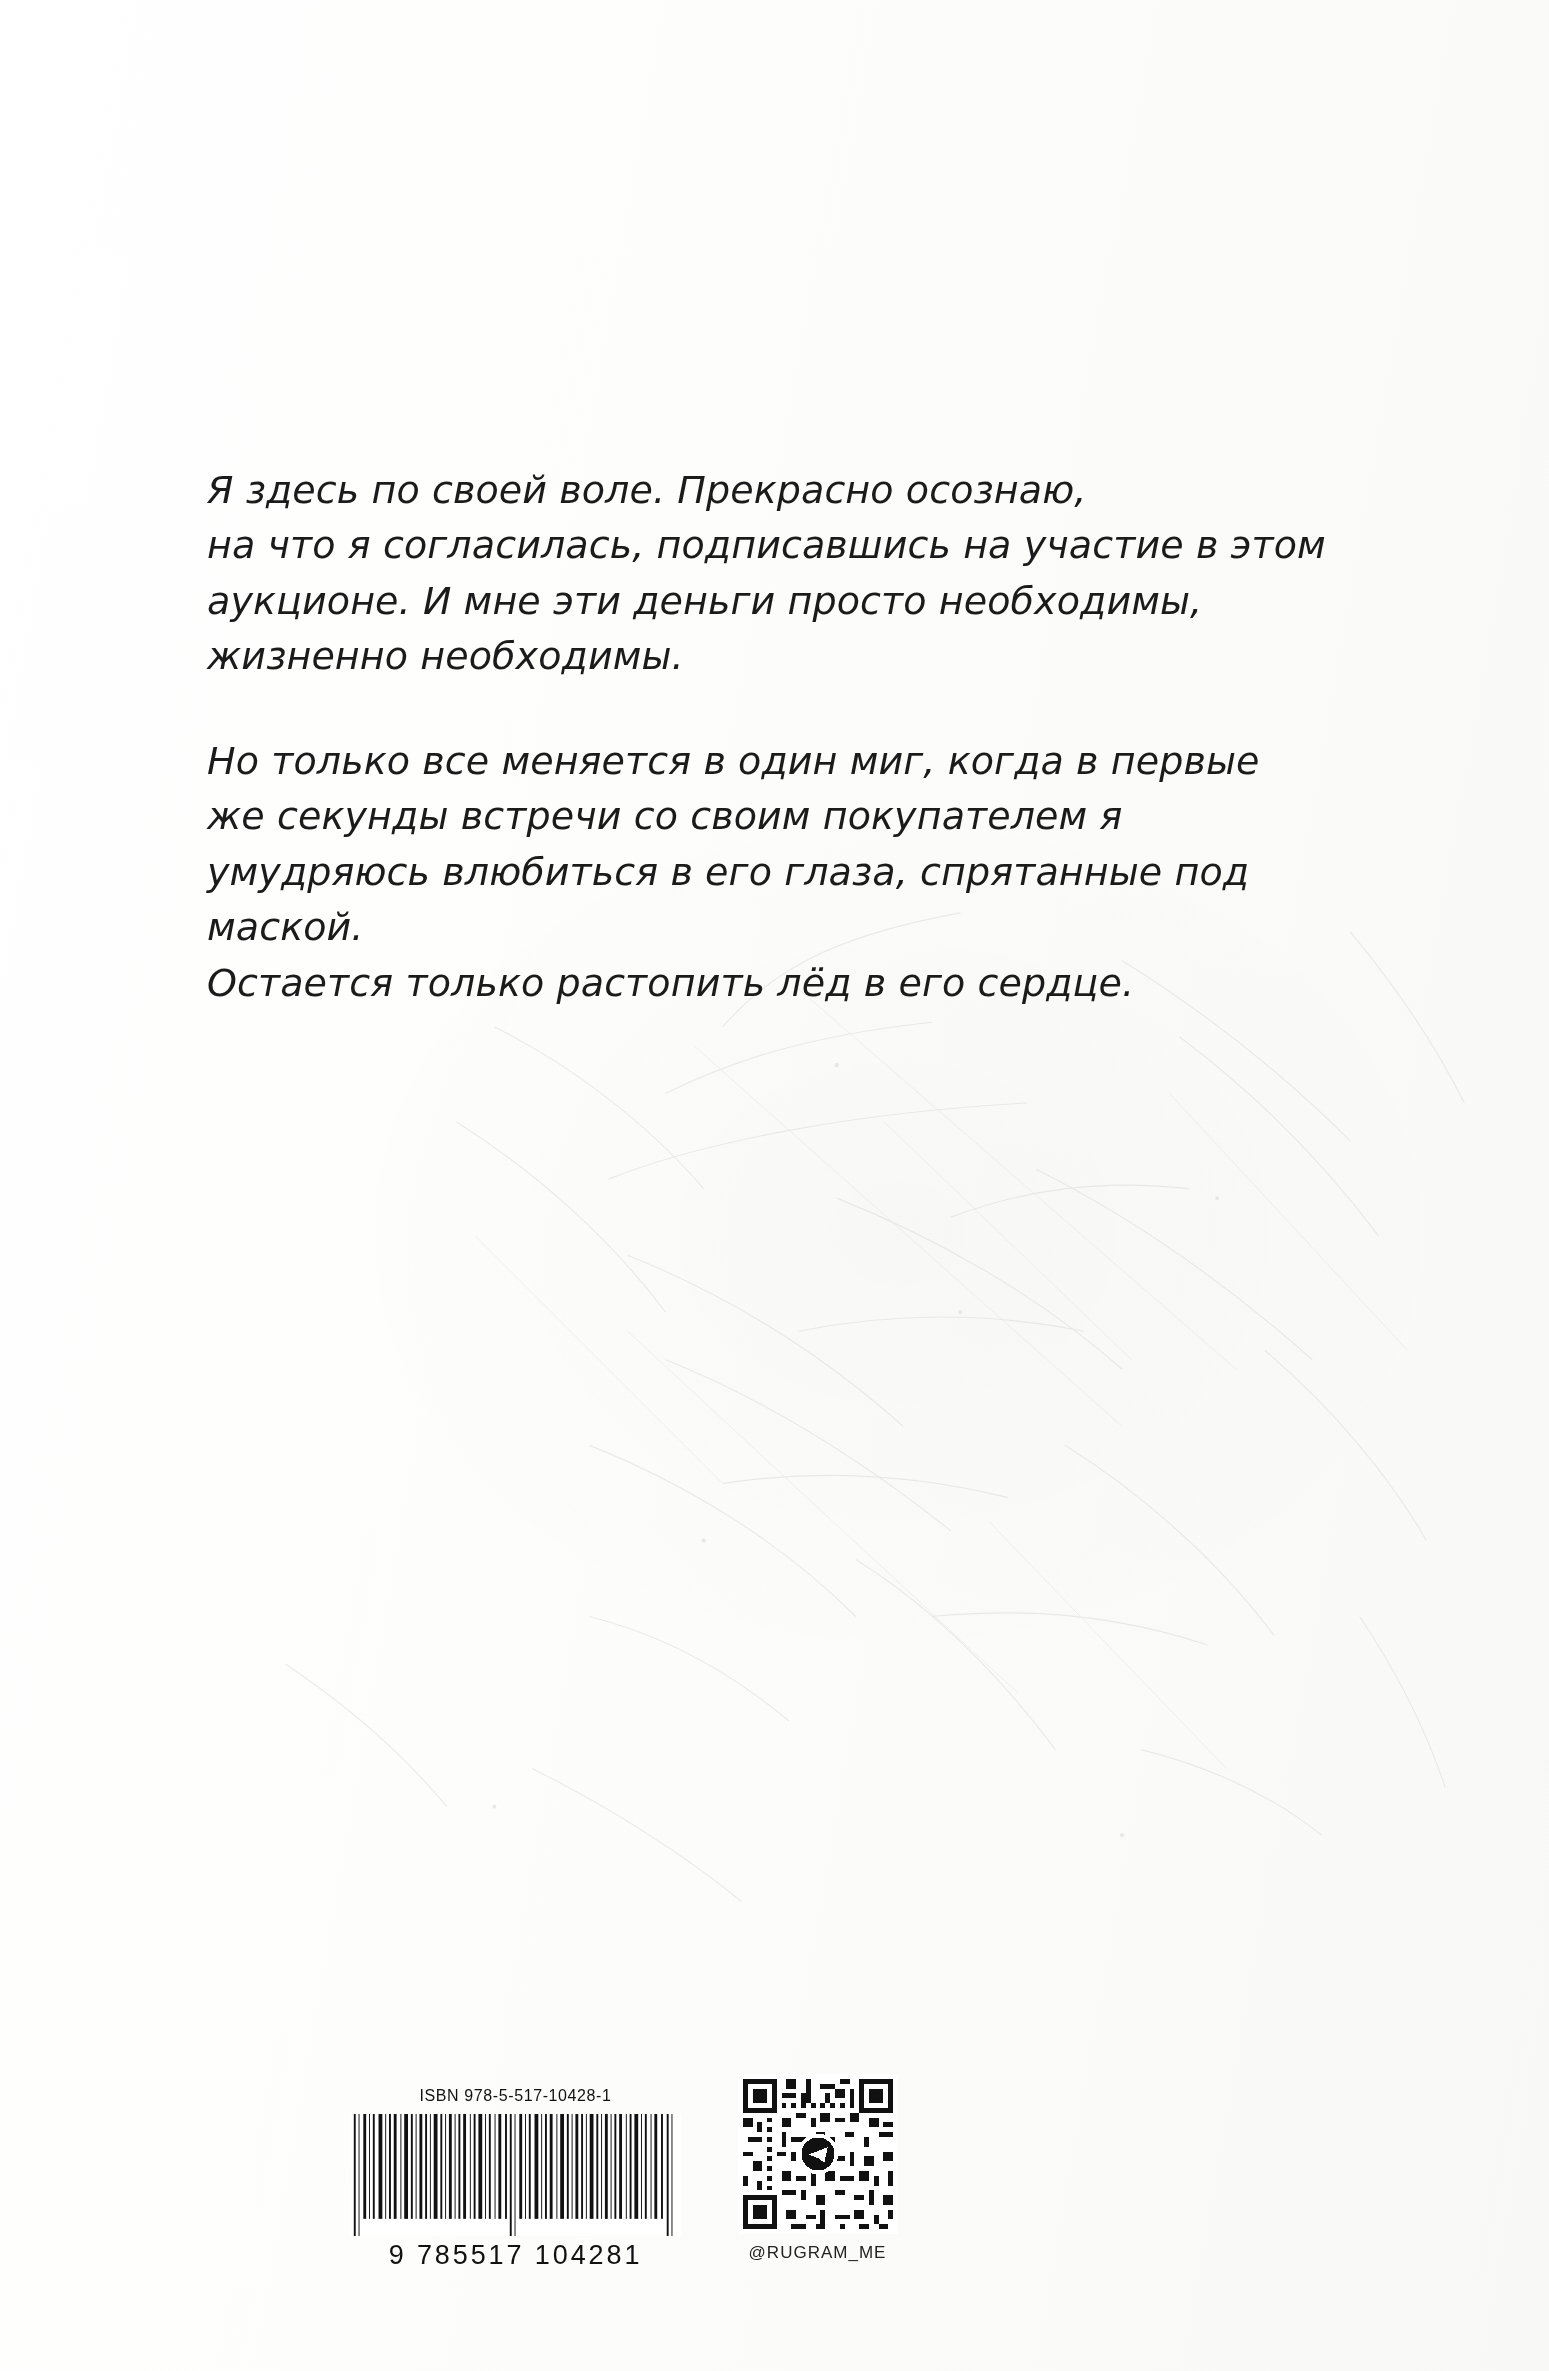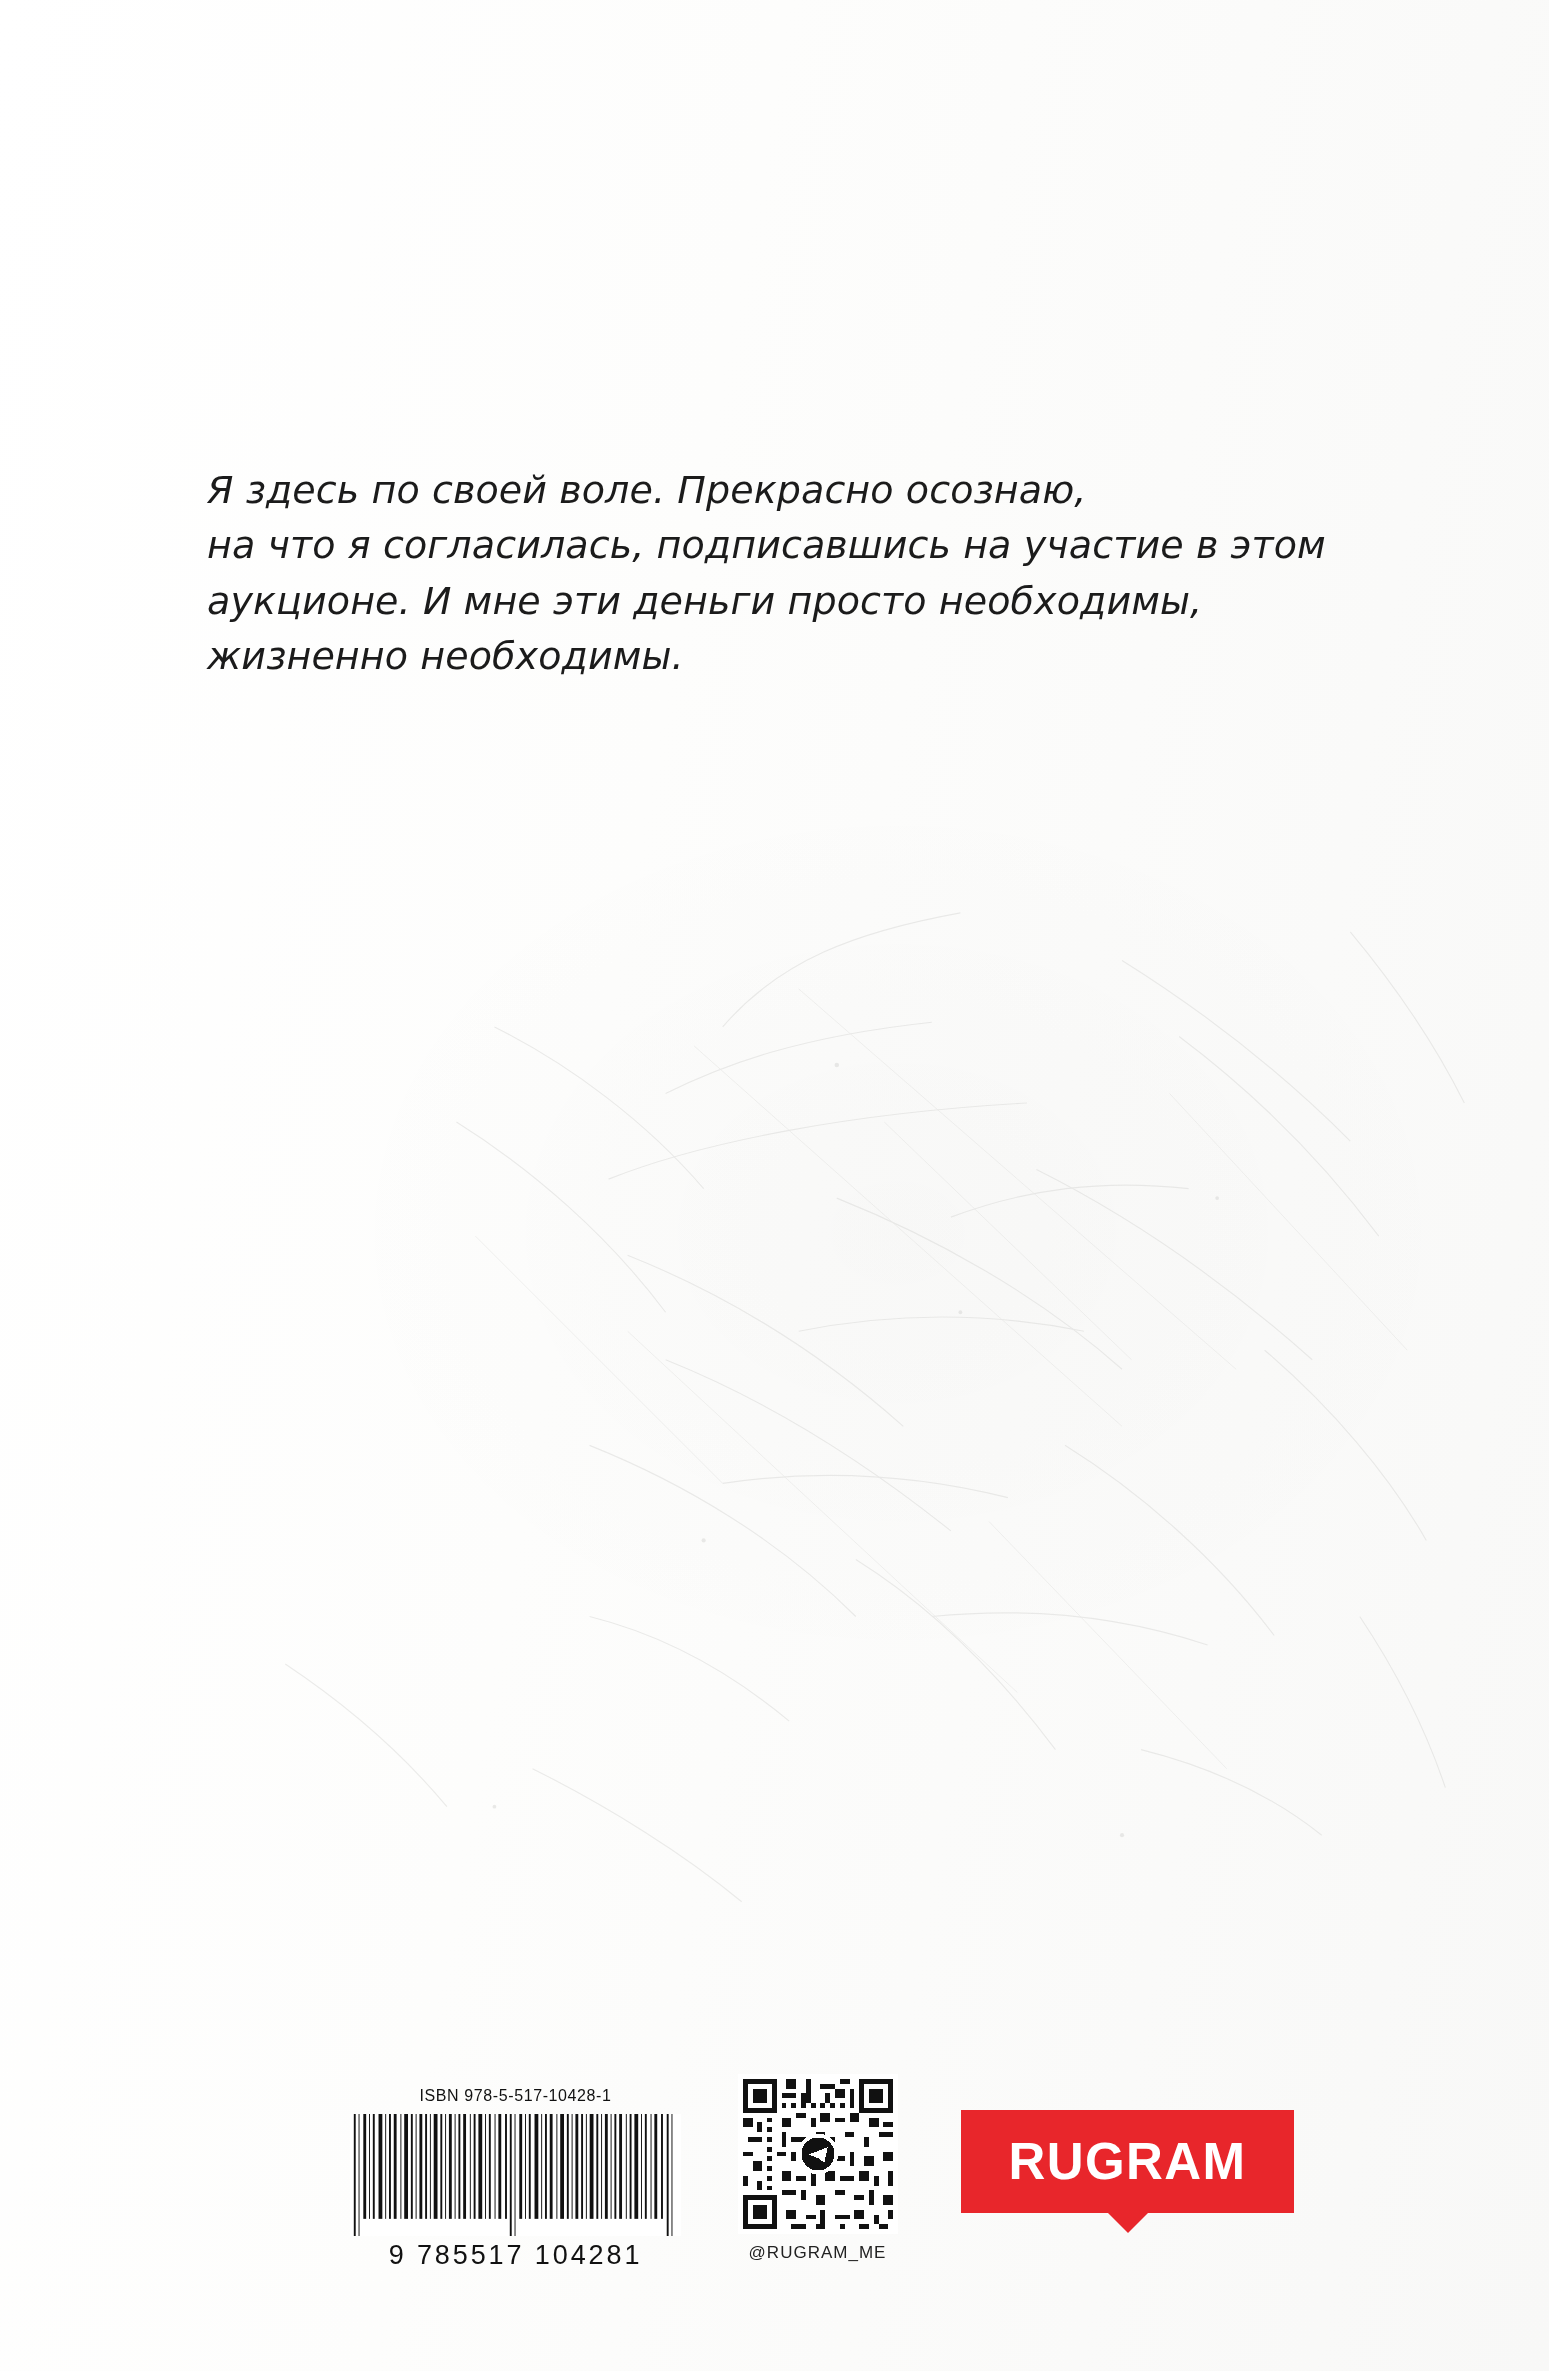--- a/index.html
+++ b/index.html
@@ -202,20 +202,23 @@
       <circle cx="1280" cy="1260" r="2"></circle>
       <circle cx="520" cy="1900" r="2"></circle>
       <circle cx="1180" cy="1930" r="2.2"></circle>
     </g>
   </svg>
 
   <section id="blurb">
     <p class="para">Я здесь по своей воле. Прекрасно осознаю,
 на что я согласилась, подписавшись на участие в этом аукционе. И мне эти деньги просто необходимы,
 жизненно необходимы.</p>
+    <p class="para">Но только все меняется в один миг, когда в первые
+же секунды встречи со своим покупателем я умудряюсь влюбиться в его глаза, спрятанные под маской.
+Остается только растопить лёд в его сердце.</p>
   </section>
 
   <footer id="footer">
 
     <div id="barcode-block">
       <div id="isbn-text">ISBN 978-5-517-10428-1</div>
       <svg id="barcode" viewBox="0 0 348 128" preserveAspectRatio="none" aria-hidden="true">
         <rect x="0" y="0" width="348" height="128" fill="#ffffff"></rect>
         <g fill="#111111">
           <rect x="4" y="0" width="2" height="128"></rect>
@@ -395,21 +398,16 @@
           <rect x="29" y="31" width="2" height="1"></rect>
         </g>
 
         <circle cx="16.5" cy="16.5" r="4.2" fill="#ffffff"></circle>
         <circle cx="16.5" cy="16.5" r="3.4" fill="#111111"></circle>
         <path d="M14.6 16.6 L18.5 15.1 L17.8 18.3 L16.6 17.4 Z" fill="#ffffff"></path>
       </svg>
       <div id="qr-caption">@RUGRAM_ME</div>
     </div>
 
-    <div id="logo-block">
-      <div id="logo">
-        <span id="logo-text">RUGRAM</span>
-      </div>
-    </div>
 
   </footer>
 </div>
 
 
 </body></html>

